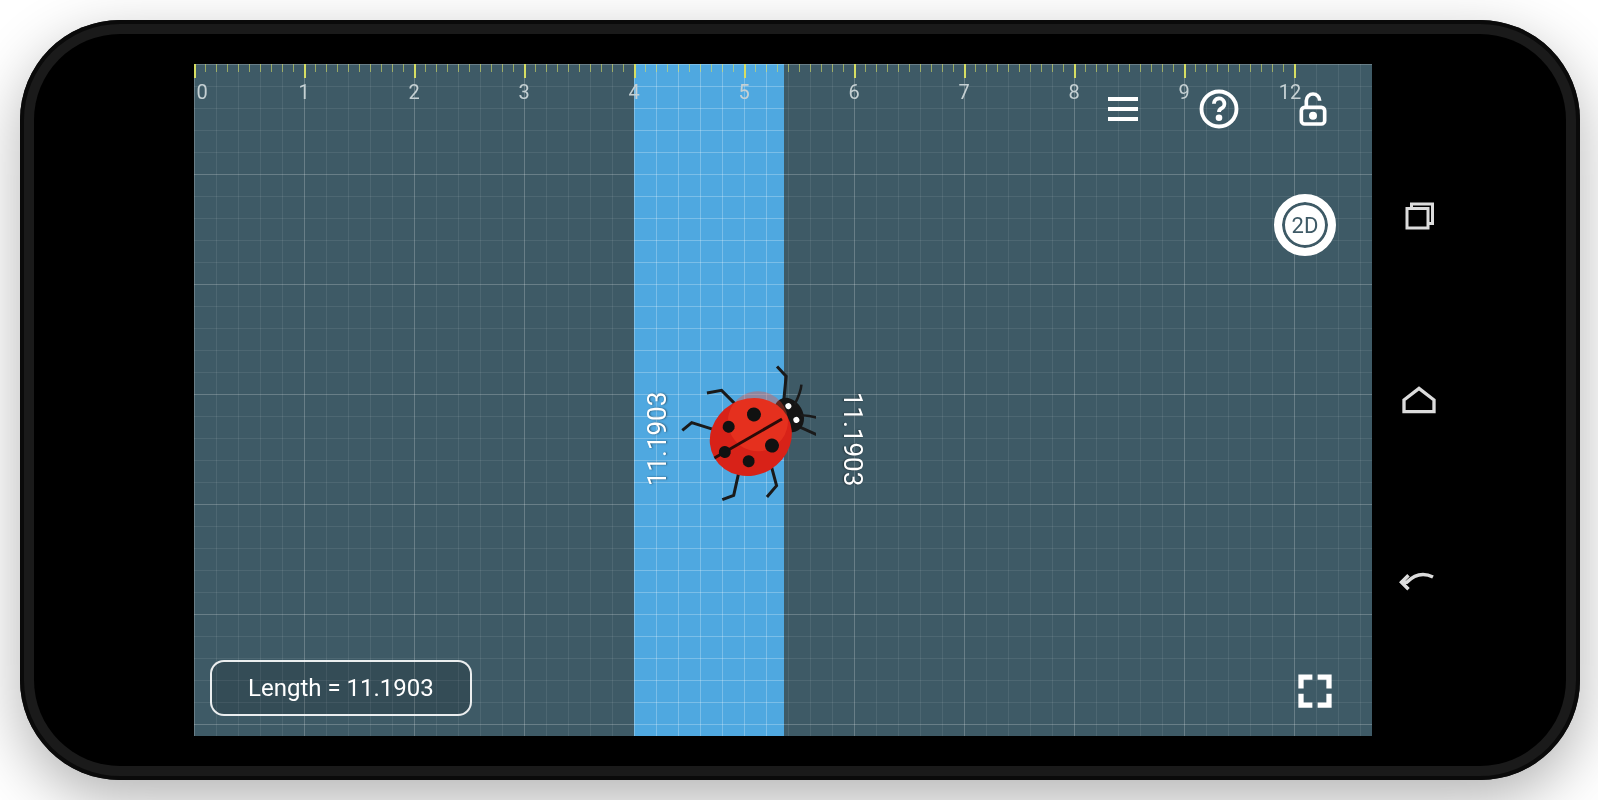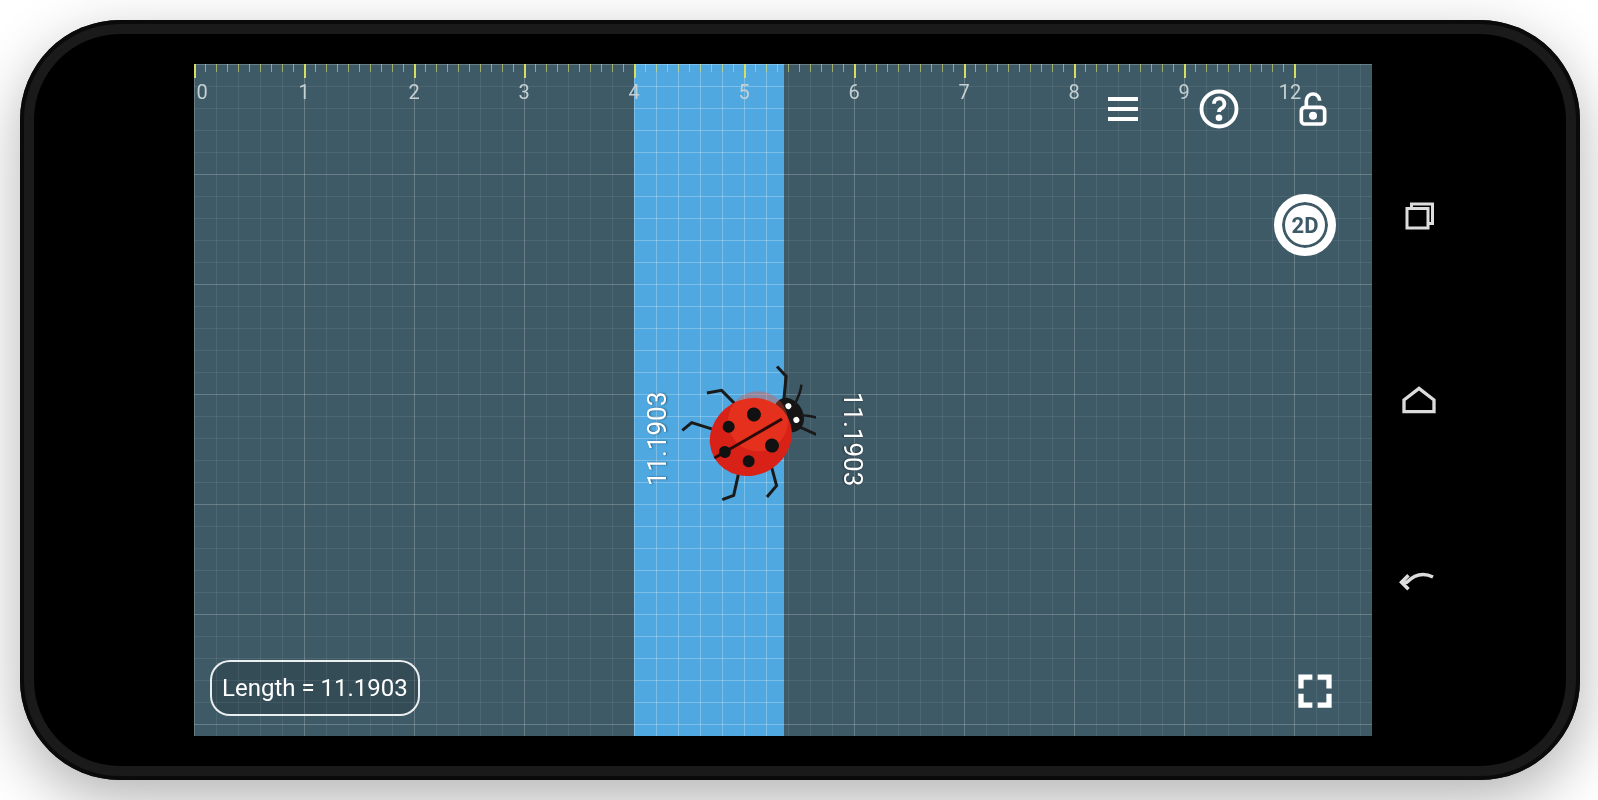--- a/index.html
+++ b/index.html
@@ -110,21 +110,21 @@
   }
   .menu-btn { right: 226px; }
   .help-btn { right: 130px; }
   .lock-btn { right: 36px; }
 
   .mode-2d {
     position: absolute; top: 130px; right: 36px;
     width: 62px; height: 62px;
     background: #fff; border-radius: 50%;
     display: flex; align-items: center; justify-content: center;
-    font-weight: 700; font-size: 22px; color: #3e5a66;
+    font-weight: 400; font-size: 22px; color: #3e5a66;
     cursor: pointer;
     border: 8px solid #fff;
     box-shadow: inset 0 0 0 3px #3e5a66;
   }
 
   
   .ladybug {
     position: absolute;
     left: 482px; top: 300px;
     width: 140px; height: 140px;
@@ -145,25 +145,25 @@
   }
   .measure-label.right-lbl {
     left: 612px; top: 360px;
     transform: rotate(90deg);
     transform-origin: center;
   }
 
   
   .length-pill {
     position: absolute; bottom: 20px; left: 16px;
-    padding: 12px 10px;
+    padding: 12px 36px;
     color: #fff; font-size: 24px;
     background: rgba(0,0,0,0.15);
     border: 2px solid rgba(255,255,255,0.9);
-    border-radius: 20px;
+    border-radius: 14px;
   }
   .fullscreen-btn {
     position: absolute; bottom: 24px; right: 36px;
     width: 42px; height: 42px;
     cursor: pointer;
   }
 
   
   .nav-bar {
     width: 94px;

